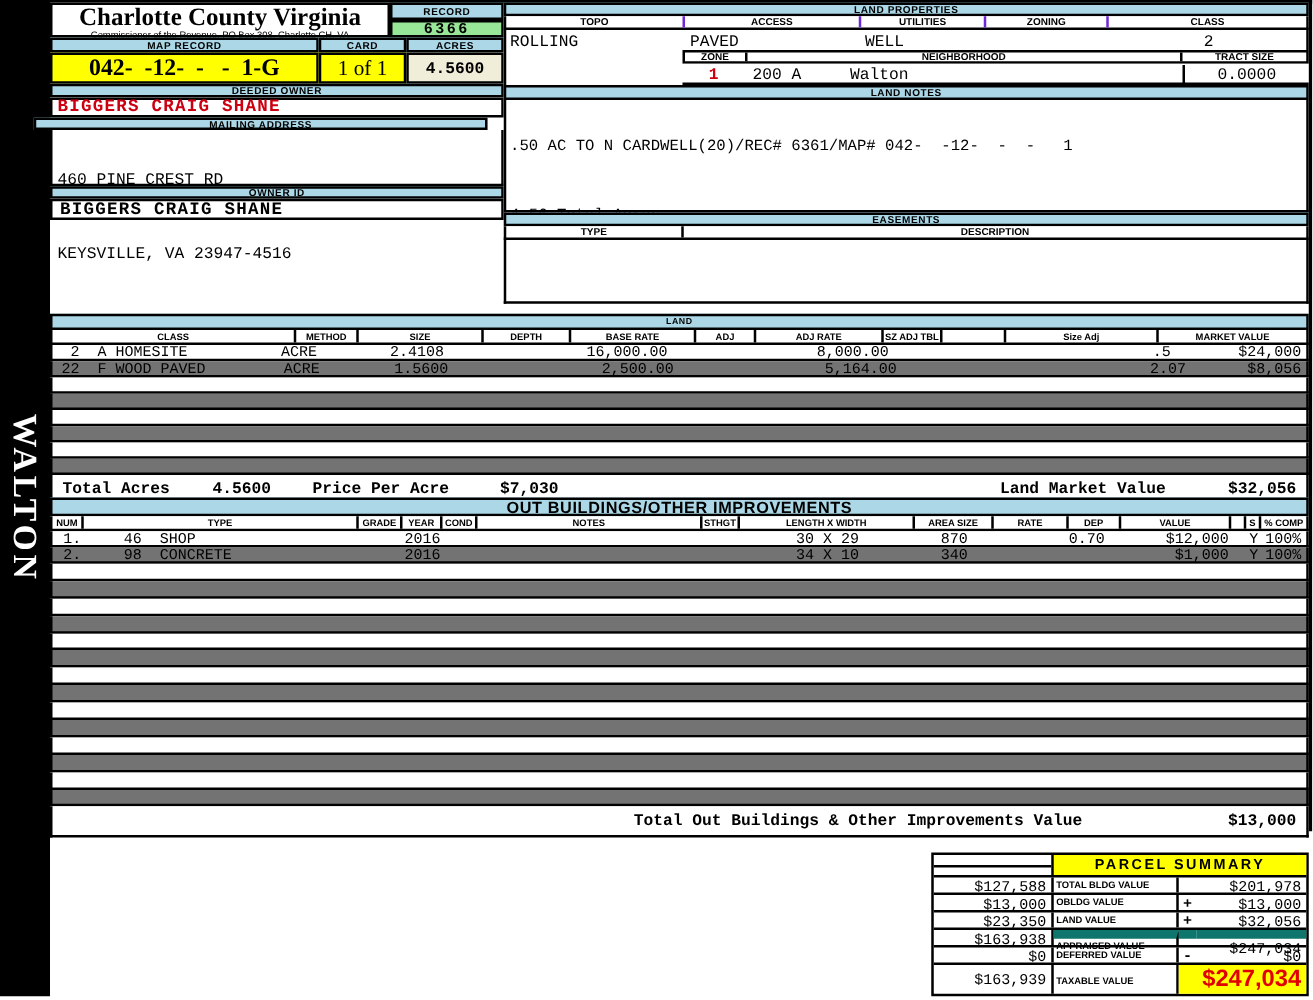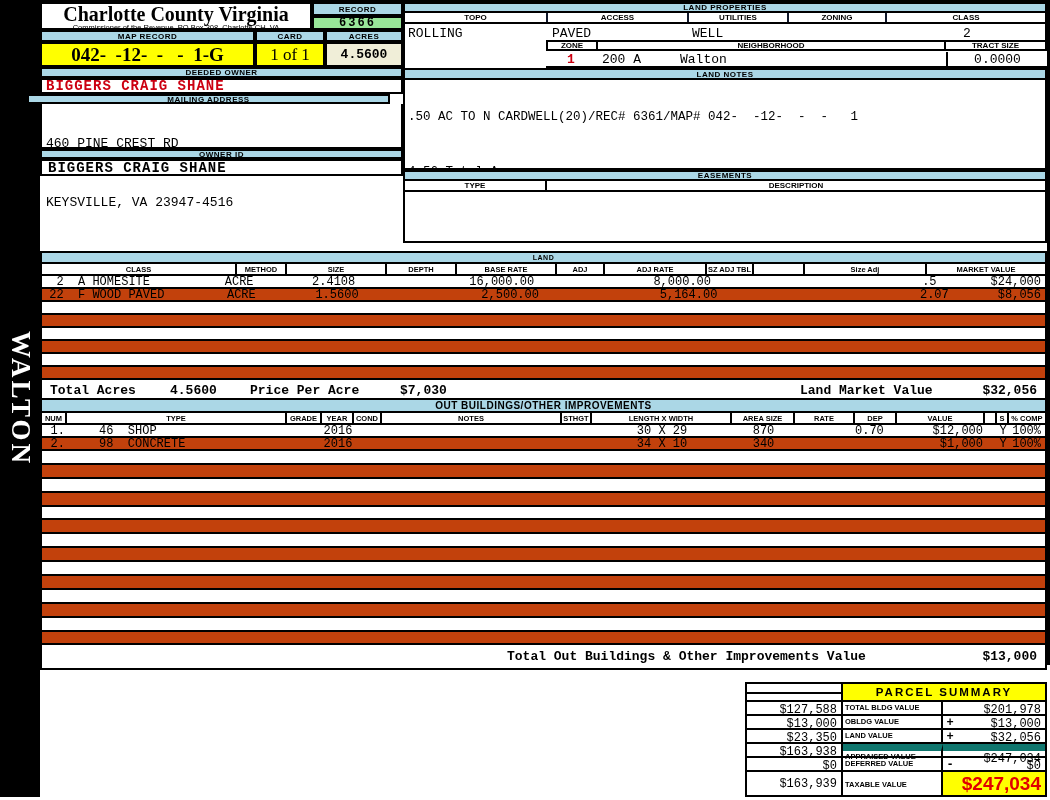--- a/index.html
+++ b/index.html
@@ -45,21 +45,21 @@
             background:#fff;font:13px "Liberation Mono",monospace;padding:2px 0 0 4px;white-space:pre;}
   .addr-line2{margin-top:14px;}
   .ownerid-hdr{left:40px;top:149px;width:363px;height:10px;}
   .ownerid-val{left:40px;top:159px;width:363px;height:17px;background:#fff;
                font:bold 14px "Liberation Mono",monospace;letter-spacing:1px;
                display:flex;align-items:center;padding-left:6px;white-space:pre;}
   
   .lp-hdr{left:403px;top:2px;width:644px;height:11px;}
   .lp-cols{left:403px;top:13px;width:644px;height:11px;display:flex;background:#fff;
            border:2px solid #000;border-top:none;}
-  .lp-cols div{border-right:2px solid #0f172a;font:bold 8px "Liberation Sans",sans-serif;
+  .lp-cols div{border-right:2px solid #6d28d9;font:bold 8px "Liberation Sans",sans-serif;
                display:flex;align-items:center;justify-content:center;box-sizing:border-box;}
   .lp-cols div:last-child{border-right:none;}
   .lpc0{width:143px}.lpc1{width:141px}.lpc2{width:100px}.lpc3{width:98px}.lpc4{flex:1}
   .lp-vals{left:403px;top:24px;width:644px;height:44px;background:#fff;
            border-left:2px solid #000;border-right:2px solid #000;font:13px "Liberation Mono",monospace;}
   .lp-vals span{position:absolute;white-space:pre;}
   .v-topo{left:3px;top:2px;} .v-access{left:147px;top:2px;} .v-util{left:287px;top:2px;}
   .v-class{left:482px;top:2px;width:160px;text-align:center;}
   .zone-cols{left:546px;top:40px;width:501px;height:11px;display:flex;background:#fff;
              border:2px solid #000;}
@@ -92,41 +92,41 @@
           text-align:center;letter-spacing:.5px;line-height:6px;display:flex;align-items:center;justify-content:center;}
   .t-cols{display:flex;background:#fff;border-left:2px solid #000;border-right:2px solid #000;
           border-bottom:2px solid #000;}
   .t-cols div{border-right:2px solid #000;font:bold 7.5px "Liberation Sans",sans-serif;
               display:flex;align-items:center;justify-content:center;box-sizing:border-box;overflow:hidden;}
   .t-cols div:last-child{border-right:none;}
   .t-row{display:flex;border-left:2px solid #000;border-right:2px solid #000;
          border-bottom:2px solid #000;font:12px "Liberation Mono",monospace;
          box-sizing:border-box;align-items:center;}
   .t-row div{box-sizing:border-box;white-space:pre;overflow:visible;}
-  .r-w{background:#fff}.r-b{background:#c2410c}
+  .r-w{background:#fff}.r-b{background:#737373}
   .erow{border-left:2px solid #000;border-right:2px solid #000;border-bottom:2px solid #000;box-sizing:border-box;}
   
   .lc0{width:195px}.lc1{width:50px}.lc2{width:100px}.lc3{width:70px}.lc4{width:100px}
   .lc5{width:48px}.lc6{width:102px}.lc7{width:47px}.lc8{width:51px}.lc9{width:122px}.lc10{flex:1}
   .land-tbl{top:251px;}
   .land-tbl .t-sect{height:9px;}
   .land-tbl .t-cols{height:10px;}
   .land-tbl .t-row{height:13px;gap:24px;}
   .land-tbl .erow{height:13px;}
   .cell-r{text-align:right;}
   .cell-c{text-align:center;}
   .land-totals{height:22px;border:2px solid #000;border-top:none;background:#fff;position:relative;
                font:bold 13px "Liberation Mono",monospace;}
   .land-totals span{position:absolute;top:3px;white-space:pre;}
   
   .oc0{width:25px}.oc1{width:220px}.oc2{width:35px}.oc3{width:32px}.oc4{width:28px}
   .oc5{width:180px}.oc6{width:30px}.oc7{width:140px}.oc8{width:63px}.oc9{width:60px}
   .oc10{width:42px}.oc11{width:88px}.oc12{width:12px}.oc13{width:12px}.oc14{flex:1}
   .ob-tbl{top:398px;}
-  .ob-tbl .t-sect{height:11px;font-size:10px;}
+  .ob-tbl .t-sect{height:11px;font-size:13px;}
   .ob-tbl .t-cols{height:10px;}
   .ob-tbl .t-row{height:13px;}
   .ob-tbl .erow{height:13.9px;}
   .ob-totals{height:23px;border:2px solid #000;border-top:none;background:#fff;position:relative;
              font:bold 13px "Liberation Mono",monospace;}
   .ob-totals span{position:absolute;top:4px;white-space:pre;}
   
   .ps{position:absolute;left:745px;top:682px;width:302px;height:115px;border:2px solid #000;
       box-sizing:border-box;background:#fff;display:flex;flex-direction:column;}
   .ps-row{display:flex;border-bottom:2px solid #000;box-sizing:border-box;}

